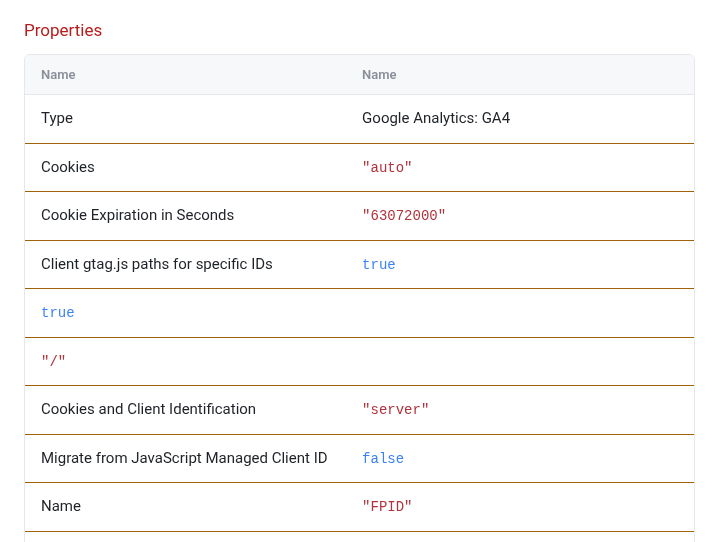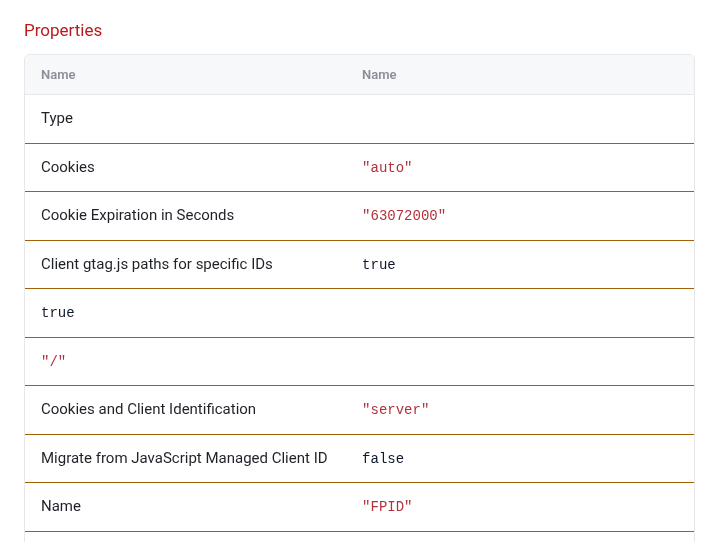--- a/index.html
+++ b/index.html
@@ -68,35 +68,36 @@
     .td.col-name {
       color: #1f2328;
     }
 
     .td.col-value {
       color: #1f2328;
     }
 
     .mono { font-family: ui-monospace, SFMono-Regular, Menlo, Consolas, "Liberation Mono", monospace; font-size: 14px; }
     .str  { color: #b2313a; }
-    .kw   { color: #0f172a; }
+    .kw   { color: #3b82f6; }
   </style>
 </head>
 <body>
 
 <h2 class="panel-title">Properties</h2>
 
 <div class="table">
   <div class="table-header">
     <div class="th col-name">Name</div>
     <div class="th col-value">Name</div>
   </div>
   <div class="table-body" id="props-body">
       <div class="tr">
         <div class="td col-name">Type</div>
+        <div class="td col-value">Google Analytics: GA4</div>
       </div>
       <div class="tr">
         <div class="td col-name">Cookies</div>
         <div class="td col-value"><span class="mono str">"auto"</span></div>
       </div>
       <div class="tr">
         <div class="td col-name">Cookie Expiration in Seconds</div>
         <div class="td col-value"><span class="mono str">"63072000"</span></div>
       </div>
       <div class="tr">

